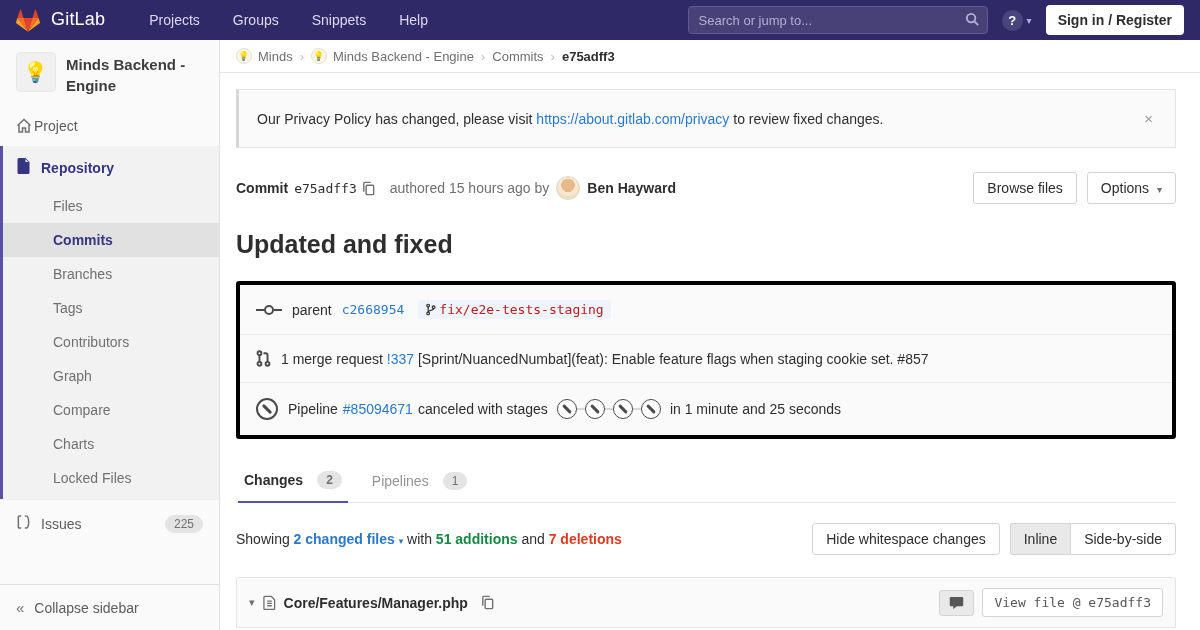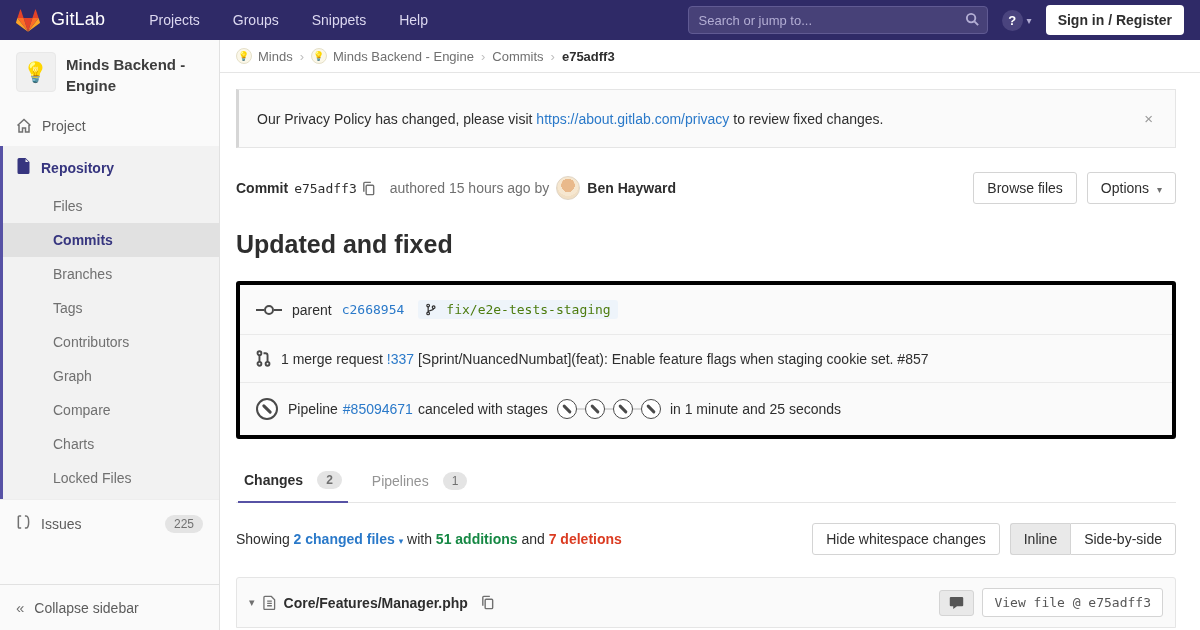--- a/index.html
+++ b/index.html
@@ -22,21 +22,21 @@
   .help-circle { width:21px; height:21px; border-radius:50%; background:#4a447e; color:#fff; font-weight:700; font-size:13px; display:flex; align-items:center; justify-content:center; }
   .help-caret { color:#b3aed4; font-size:10px; }
   .signin-btn { background:#fff; color:#2e2e2e; font-weight:600; font-size:14px; border:none; border-radius:4px; padding:7px 12px; cursor:pointer; }
 
   
   .sidebar { position:fixed; top:40px; left:0; bottom:0; width:220px; background:#fafafa; border-right:1px solid #e1e1e1; display:flex; flex-direction:column; }
   .proj-head { display:flex; padding:12px 16px 10px 16px; gap:10px; align-items:flex-start; }
   .proj-avatar { width:40px; height:40px; border-radius:4px; background:#f0f0f0; border:1px solid #e8e8e8; display:flex; align-items:center; justify-content:center; font-size:20px; flex:0 0 auto; }
   .proj-name { font-weight:700; font-size:15px; color:#3d3d3d; line-height:1.4; padding-top:2px; }
   .side-nav { flex:1; overflow:hidden; }
-  .side-item { display:flex; align-items:center; gap:10px; padding:12px 16px; color:#5c5c5c; font-size:14px; cursor:pointer; }
+  .side-item { display:flex; align-items:center; gap:2px; padding:12px 16px; color:#5c5c5c; font-size:14px; cursor:pointer; }
   .side-item .sicon { width:16px; display:inline-flex; justify-content:center; }
   .repo-section { background:#f2f2f2; border-left:3px solid #5752a5; }
   .repo-head { display:flex; align-items:center; gap:10px; padding:12px 16px 12px 13px; font-weight:700; color:#36357f; cursor:pointer; }
   .repo-sub { list-style:none; padding-bottom:4px; }
   .repo-sub li { padding:9px 16px 9px 50px; color:#707070; font-size:14px; cursor:pointer; }
   .repo-sub li.active { background:#e1e1e1; color:#36357f; font-weight:700; }
   .issues-row { display:flex; align-items:center; gap:10px; padding:14px 16px; color:#5c5c5c; cursor:pointer; border-top:1px solid #eee; }
   .badge-pill { margin-left:auto; background:#e4e4e4; color:#707070; border-radius:10px; font-size:12px; padding:2px 9px; }
   .collapse-row { border-top:1px solid #e1e1e1; padding:14px 16px; display:flex; align-items:center; gap:10px; color:#5c5c5c; cursor:pointer; }
   .collapse-row .dbl { font-size:15px; color:#707070; }
@@ -65,21 +65,21 @@
   .bar-actions { margin-left:auto; display:flex; gap:10px; }
   .btn { background:#fff; border:1px solid #d4d4d4; border-radius:3px; padding:7px 13px; font-size:14px; color:#2e2e2e; cursor:pointer; font-family:inherit; }
   .btn .caret { font-size:10px; color:#707070; margin-left:4px; }
 
   .commit-title { font-size:25px; font-weight:700; color:#2e2e2e; margin-top:26px; }
 
   .info-box { margin-top:22px; border:4px solid #000000; border-radius:3px; background:#fafafa; }
   .info-row { display:flex; align-items:center; gap:10px; padding:15px 16px; border-bottom:1px solid #eaeaea; font-size:14px; }
   .info-row:last-child { border-bottom:none; }
   .info-row a { color:#2a79c9; text-decoration:none; }
-  .branch-pill { display:inline-flex; align-items:center; gap:10px; background:#eef4fa; border-radius:3px; padding:2px 7px; font-size:13px; color:#4d7c0f; margin-left:4px; }
+  .branch-pill { display:inline-flex; align-items:center; gap:3px; background:#eef4fa; border-radius:3px; padding:2px 7px; font-size:13px; color:#b91c1c; margin-left:4px; }
   .stage-icons { display:flex; align-items:center; margin:0 4px; }
   .stage-link { width:8px; height:2px; background:#d6d6d6; }
   .cancel-circle { width:22px; height:22px; border:2px solid #4a4a4a; border-radius:50%; position:relative; background:#fff; flex:0 0 auto; }
   .cancel-circle::after { content:""; position:absolute; left:50%; top:50%; width:3px; height:12px; background:#4a4a4a; border-radius:2px; transform:translate(-50%,-50%) rotate(-45deg); }
   .cancel-sm { width:20px; height:20px; border-width:1.5px; }
   .cancel-sm::after { height:11px; width:3px; }
 
   .tabs { display:flex; gap:18px; margin-top:22px; border-bottom:1px solid #e5e5e5; padding:0 2px; }
   .tab { display:flex; align-items:center; gap:14px; padding:10px 6px 12px 6px; color:#949494; cursor:pointer; }
   .tab.active { color:#2e2e2e; font-weight:700; border-bottom:2px solid #5752a5; margin-bottom:-1px; }

